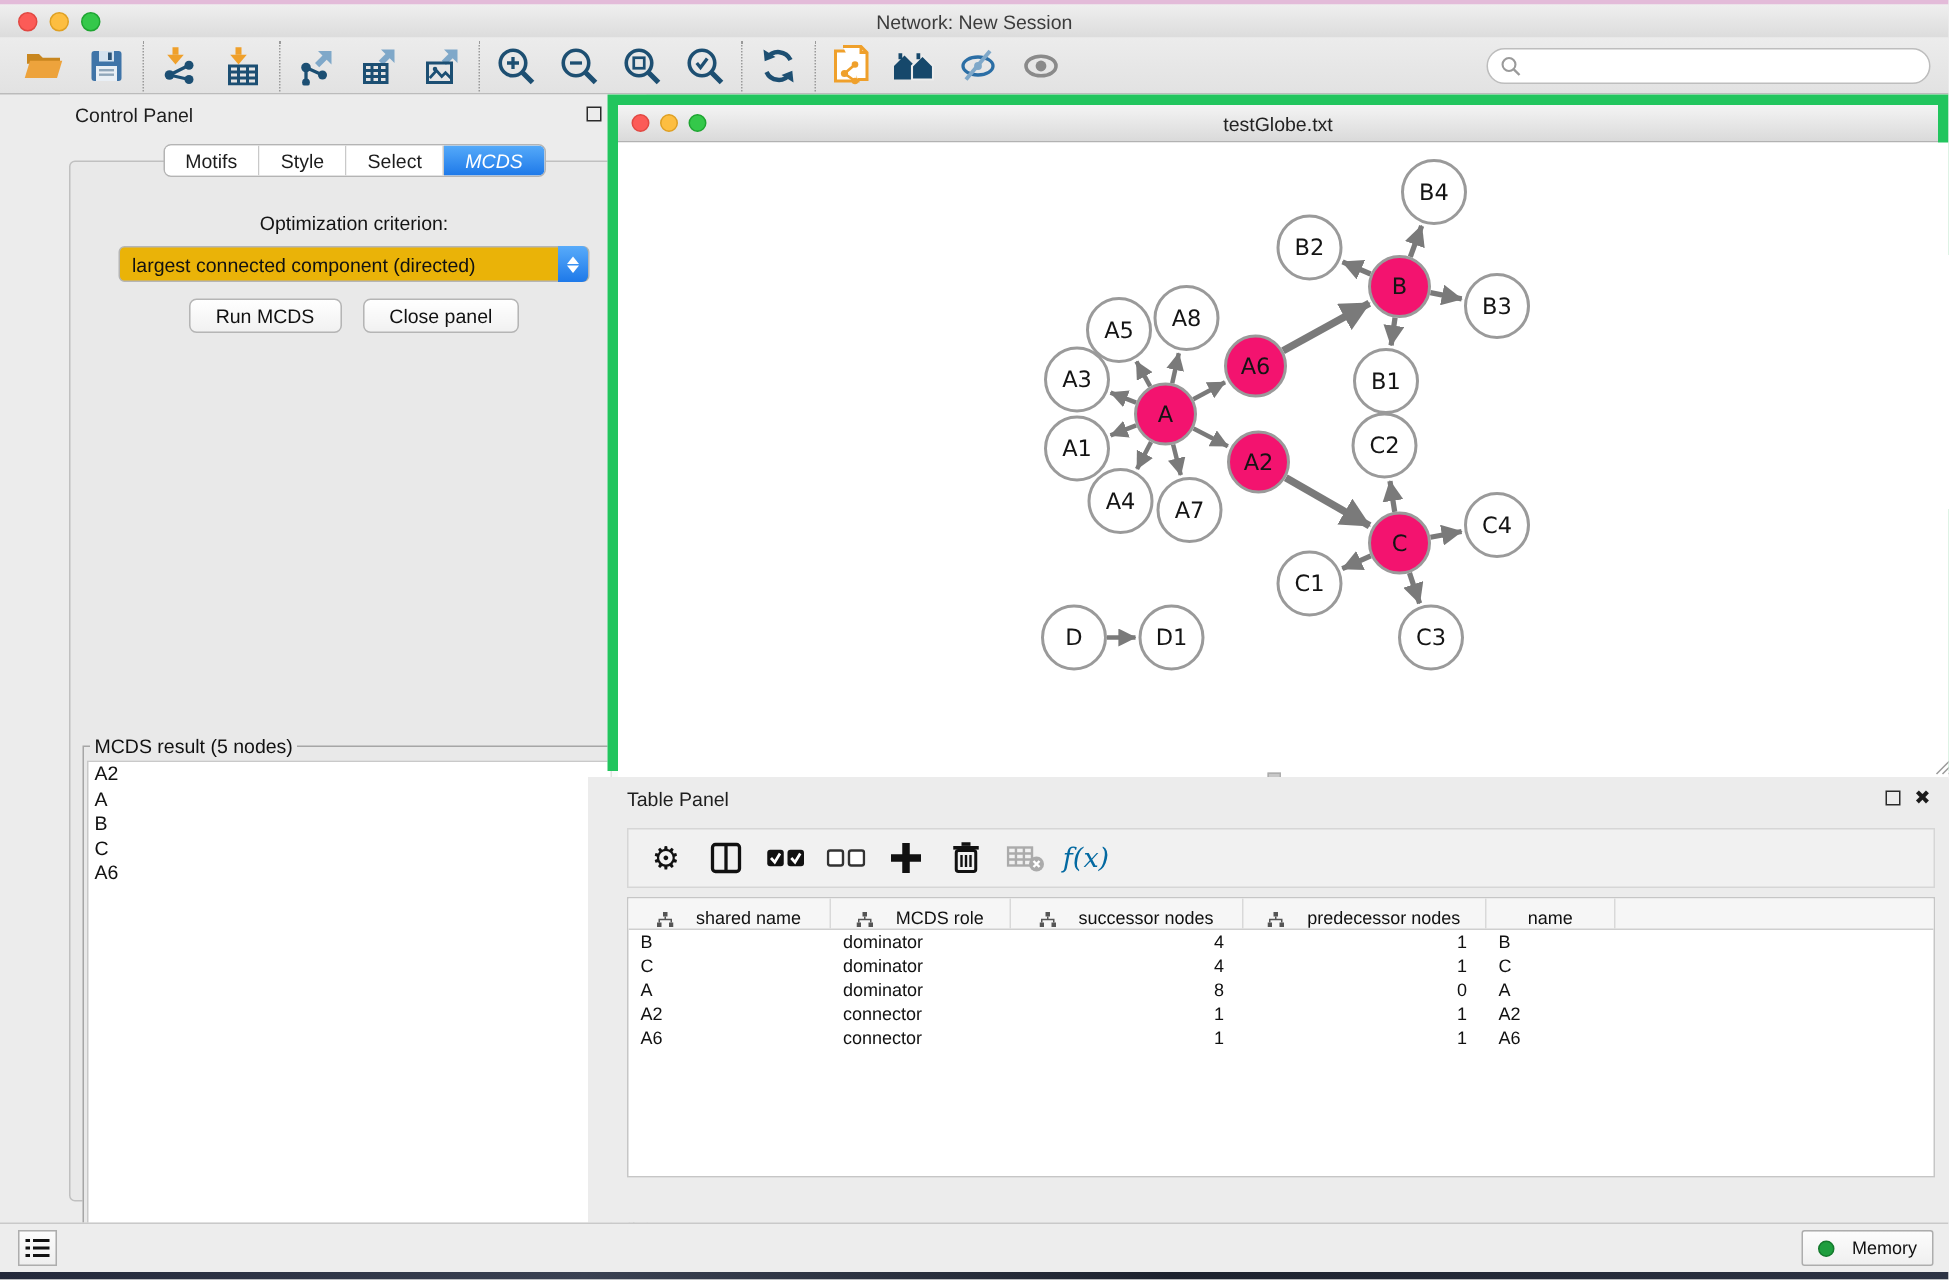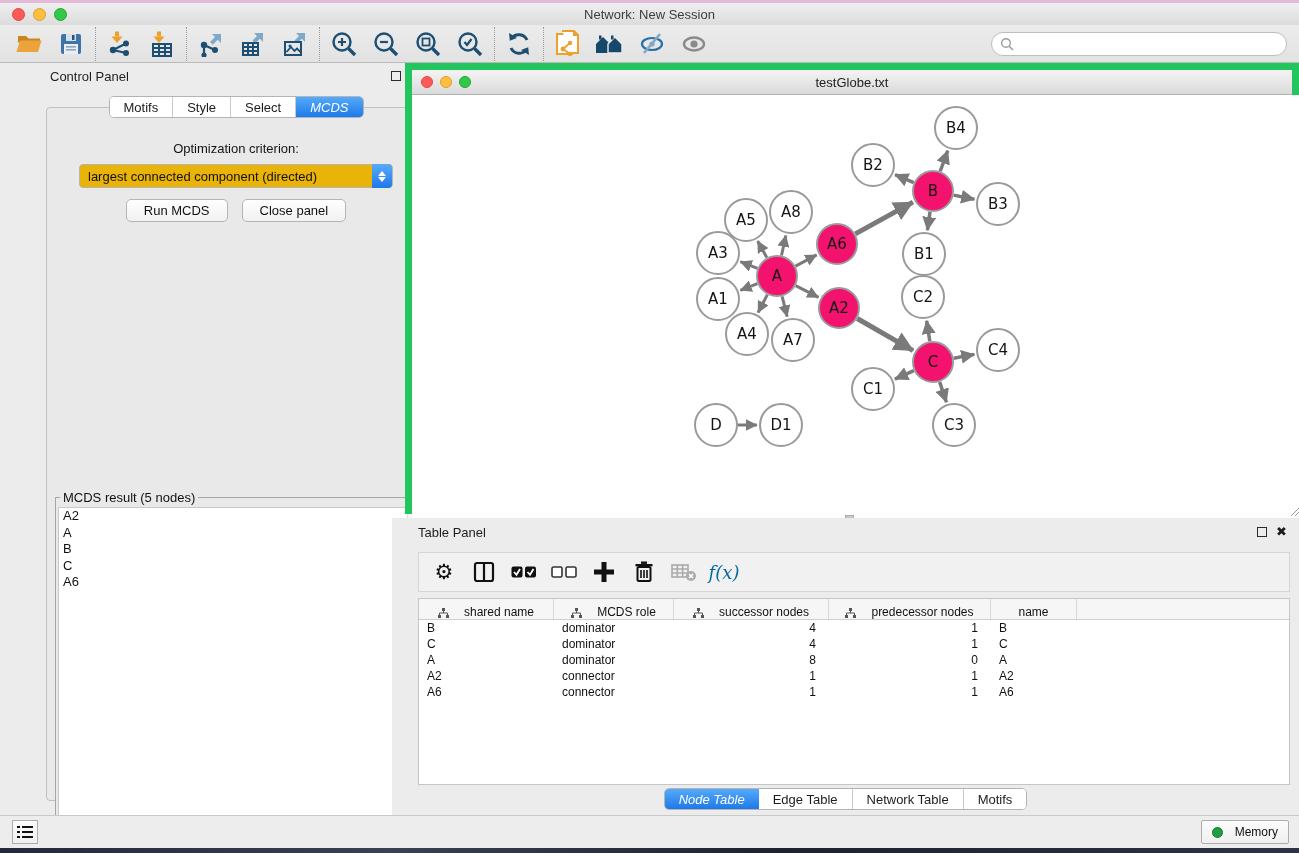--- a/index.html
+++ b/index.html
@@ -541,28 +541,20 @@
     </div>
     <div class="trow">
       <div class="td c0">A6</div>
       <div class="td c1">connector</div>
       <div class="td c2 num">1</div>
       <div class="td c3 num">1</div>
       <div class="td c4">A6</div>
     </div>
   </div>
 
-  <div id="tp-tabs">
-    <div class="seg">
-      <span class="seg-item active">Node Table</span>
-      <span class="seg-item">Edge Table</span>
-      <span class="seg-item">Network Table</span>
-      <span class="seg-item">Motifs</span>
-    </div>
-  </div>
 </div>
 
 <div id="status-bar">
   <div id="list-btn">
     <span class="list-glyph">
       <span class="list-row">
           <span class="list-dot"></span>
           <span class="list-bar"></span>
         </span>
       <span class="list-row">

